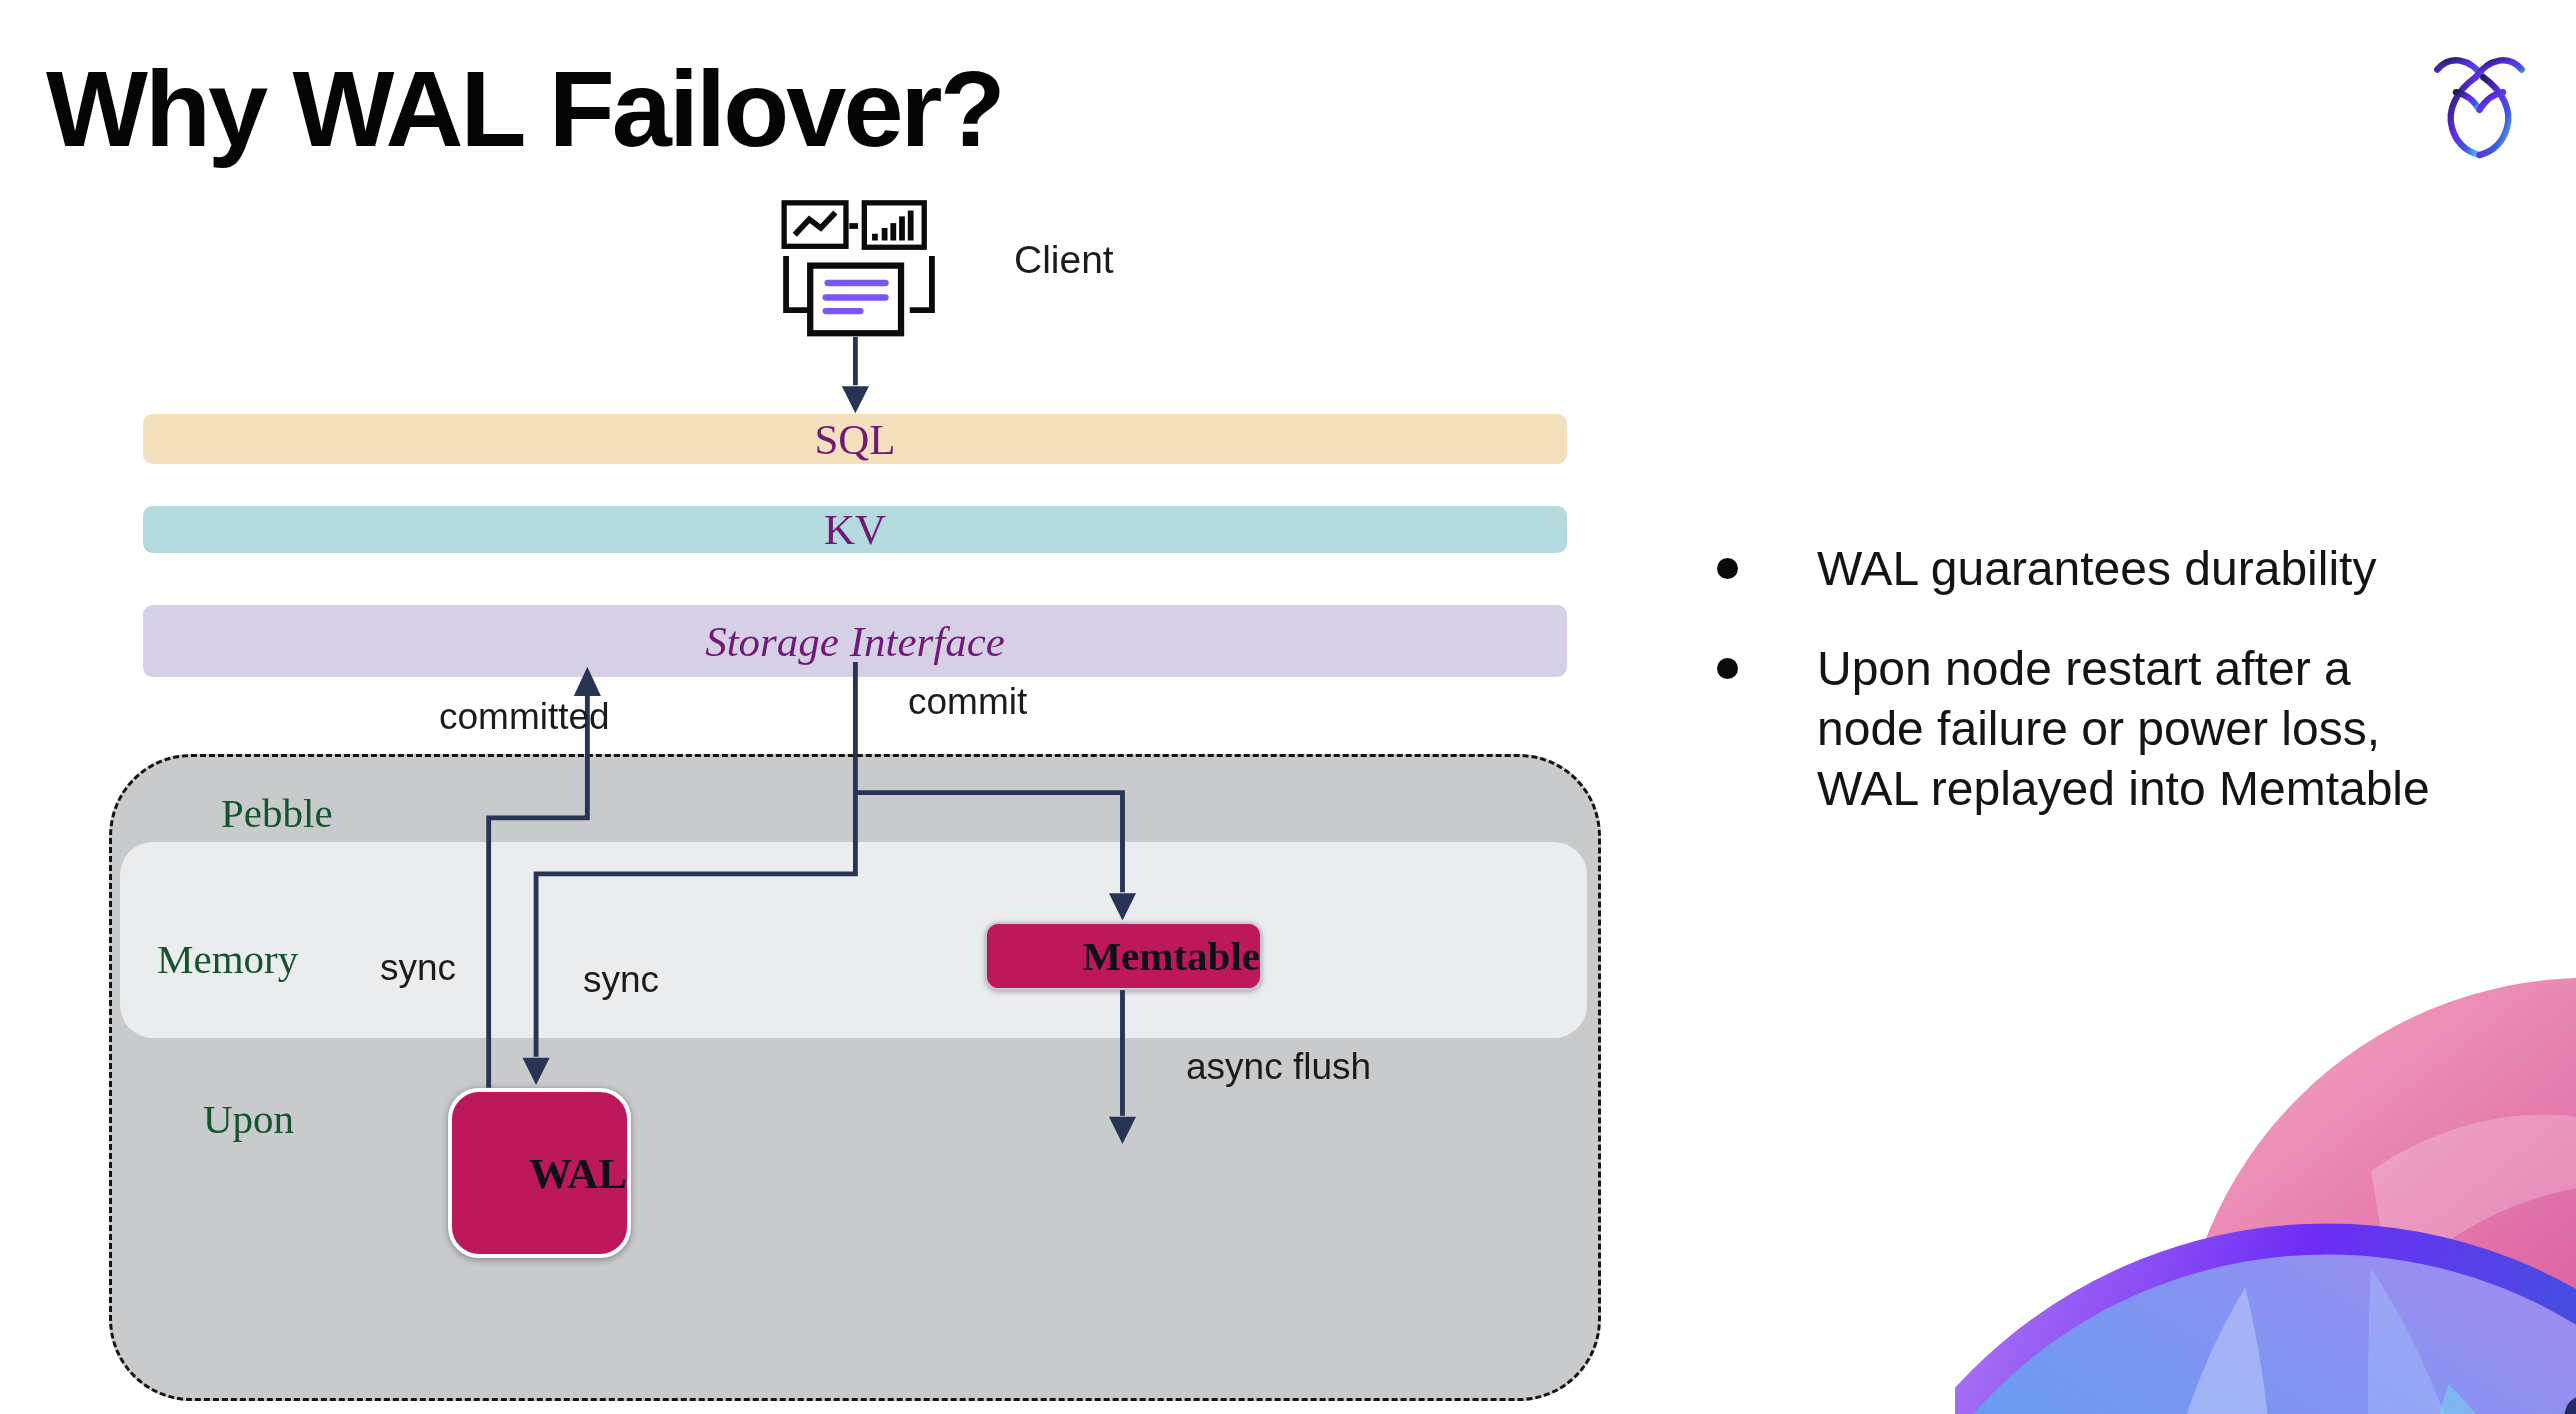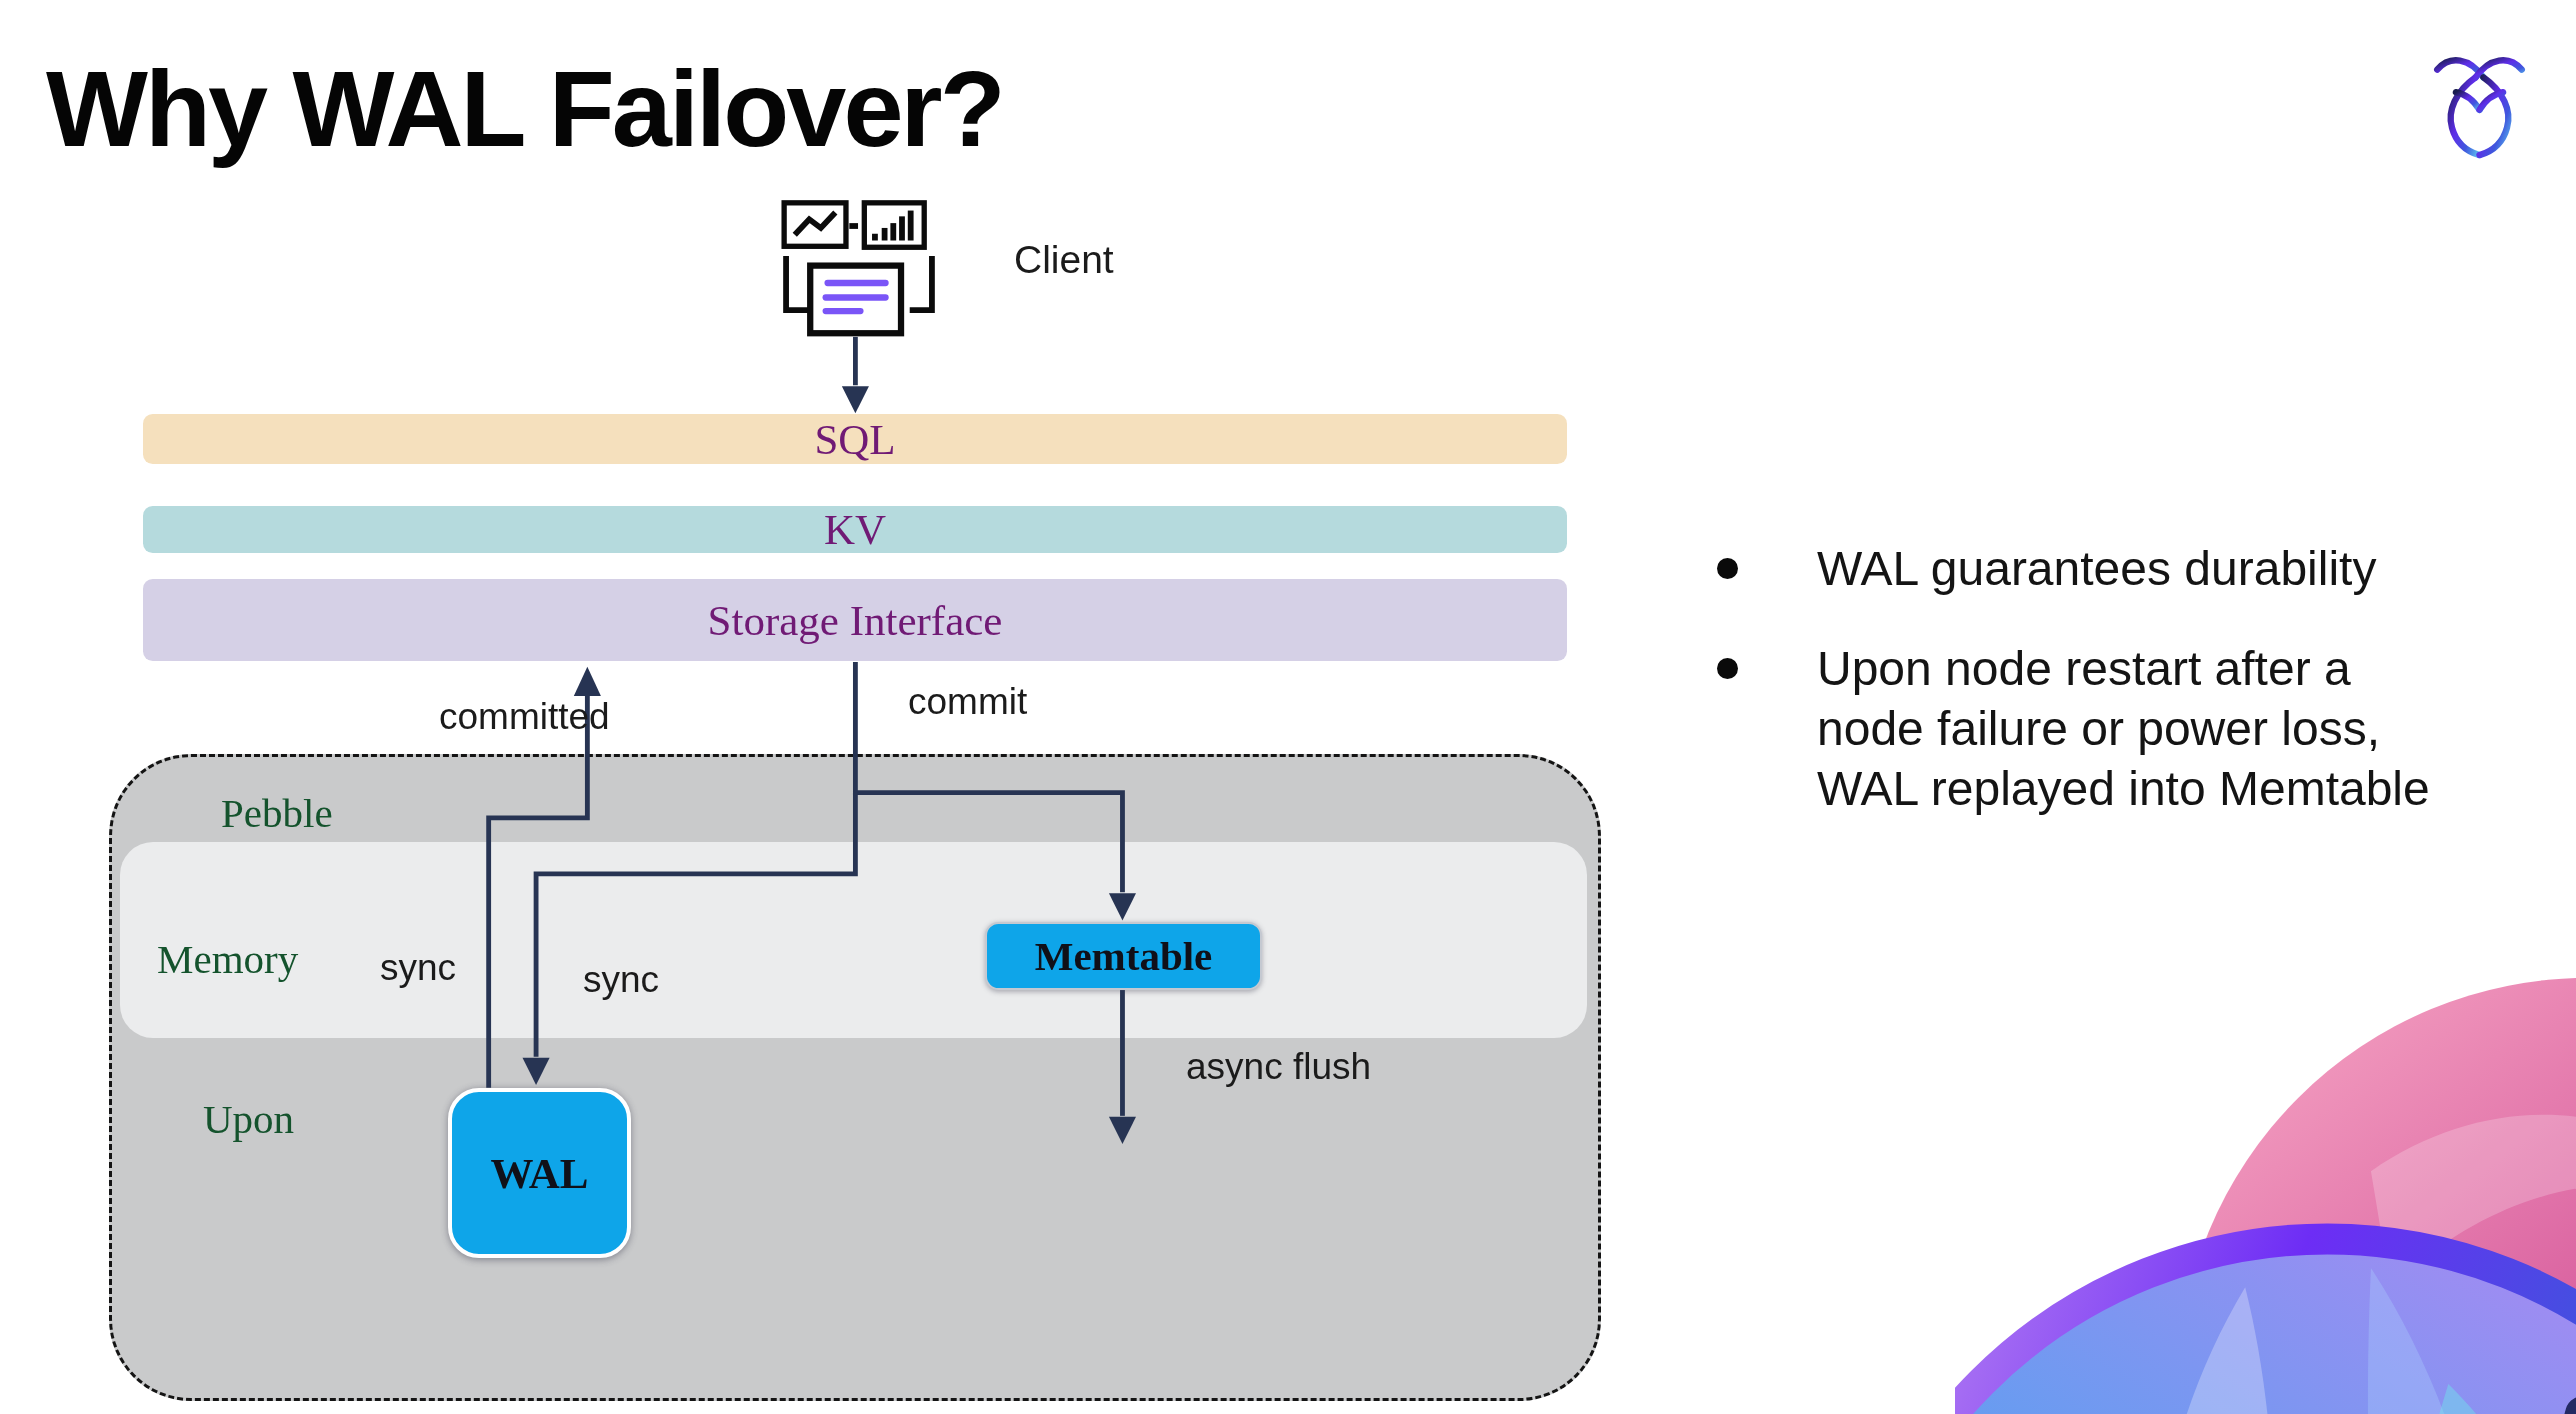--- a/index.html
+++ b/index.html
@@ -22,38 +22,38 @@
   .lbl-sync-r{left:583px; top:959px;}
   .lbl-async{left:1186px; top:1046px;}
   
   .bar{
     left:143px; width:1424px; border-radius:9.7px;
     display:flex; align-items:center; justify-content:center;
     font-family:"Liberation Serif", serif; font-size:43px; color:#701a75;
   }
   .bar-sql{top:414px; height:50px; background:#f5e0bd;}
   .bar-kv{top:506px; height:47px; background:#b5dadd;}
-  .bar-storage{top:579px; height:82px; background:#d5d0e6;}
+  .bar-storage{top:605px; height:72px; background:#d5d0e6;font-style:italic;}
   
   .pebble{
     left:109px; top:754px; width:1492px; height:647px; box-sizing:border-box;
     background:#c9cacb; border:3.9px dashed #141414; border-radius:82px;
   }
   .memory-band{
     left:120px; top:842px; width:1467px; height:196px;
     background:#ebeced; border-radius:33px;
   }
   .lbl-serif{font-family:"Liberation Serif", serif; font-size:41px; color:#14532d; white-space:nowrap;}
   .lbl-pebble{left:221px; top:789px;}
   .lbl-memory{left:157px; top:935px;}
   .lbl-disk{left:203px; top:1095px;}
   
   .node{
-    display:flex; align-items:center; justify-content:center; box-sizing:border-box;
-    background:#0ea5e9; font-family:"Liberation Serif", serif; font-weight:bold;
+    display:flex; align-items:center; justify-content:flex-end; box-sizing:border-box;
+    background:#be185d; font-family:"Liberation Serif", serif; font-weight:bold;
     font-size:43px; color:#101018;
   }
   .node-wal{
     left:448px; top:1088px; width:183px; height:170px; border-radius:31px;
     border:4.8px solid #ffffff; box-shadow:0 1.9px 7.7px rgba(50,50,70,.45);
   }
   .node-memtable{
     left:985px; top:922px; width:277px; height:68px; border-radius:13.5px;
     border:2.9px solid #c5c9d1; box-shadow:0 1.9px 4.8px rgba(50,50,70,.35); font-size:41px;
   }

